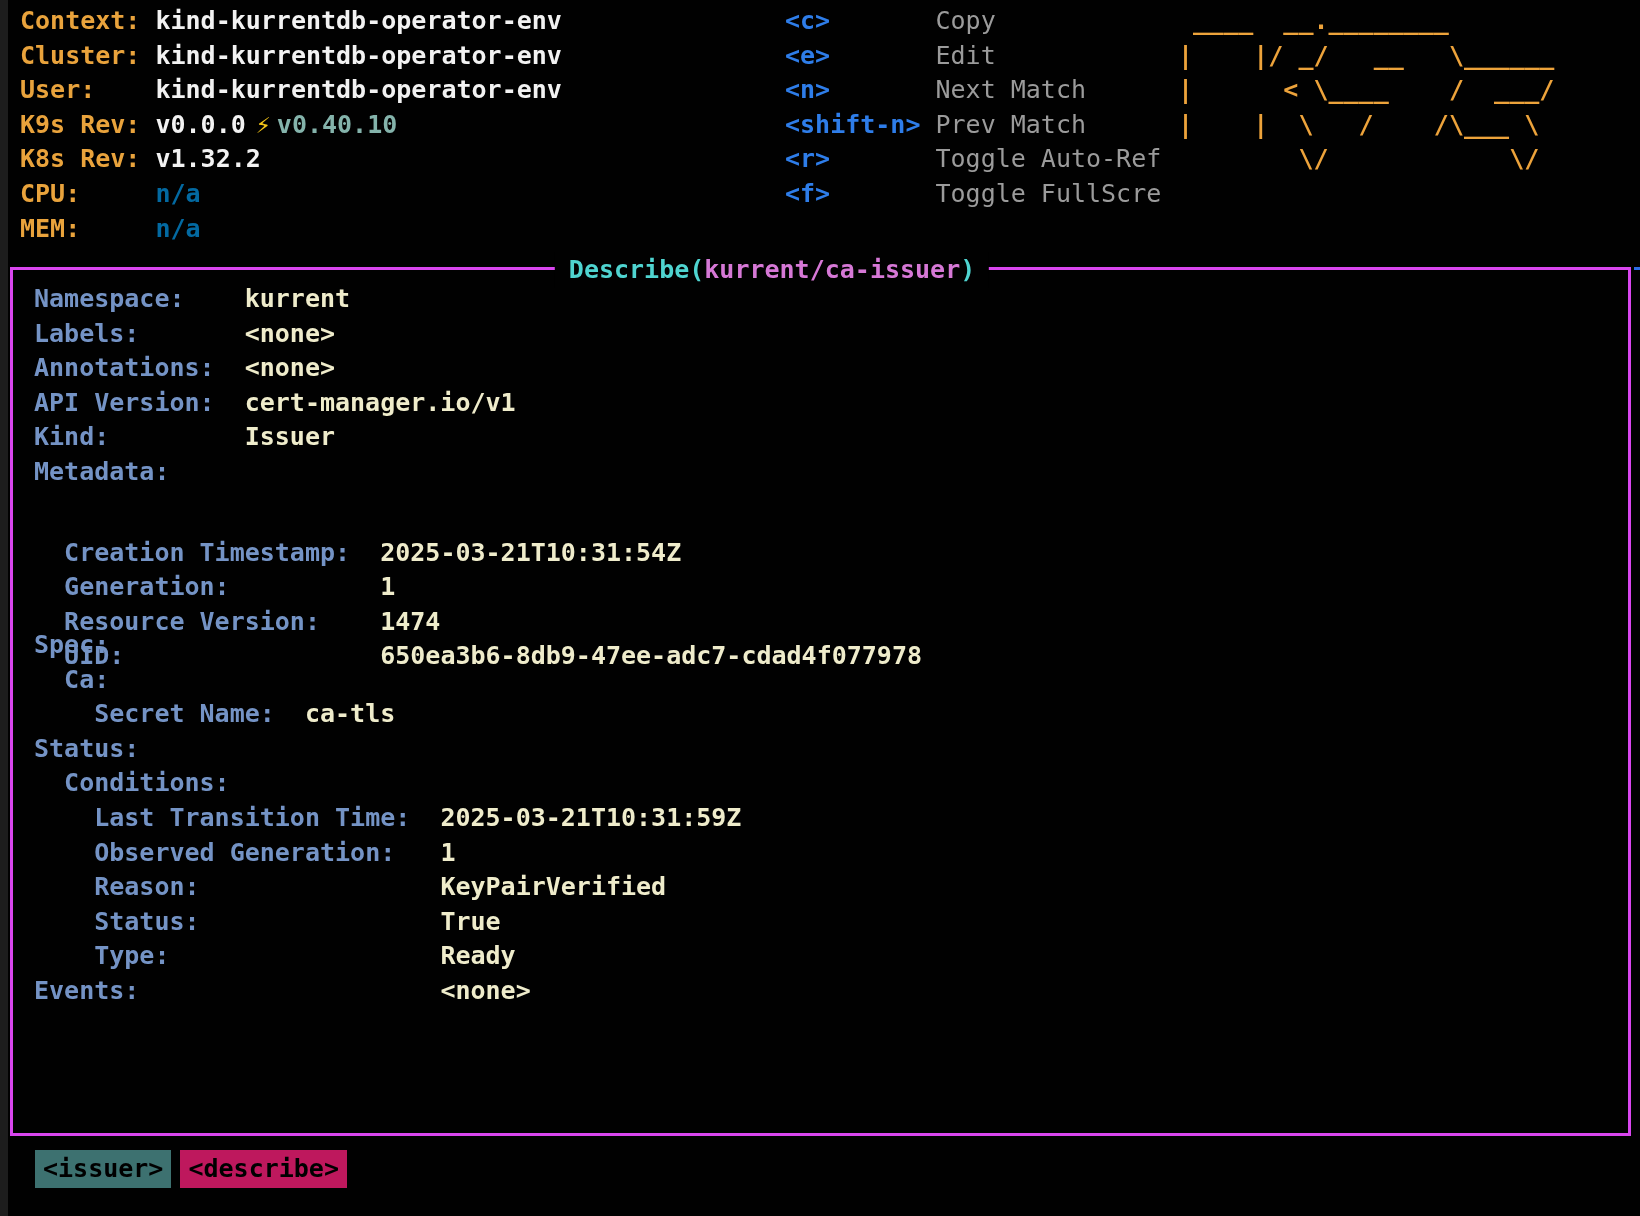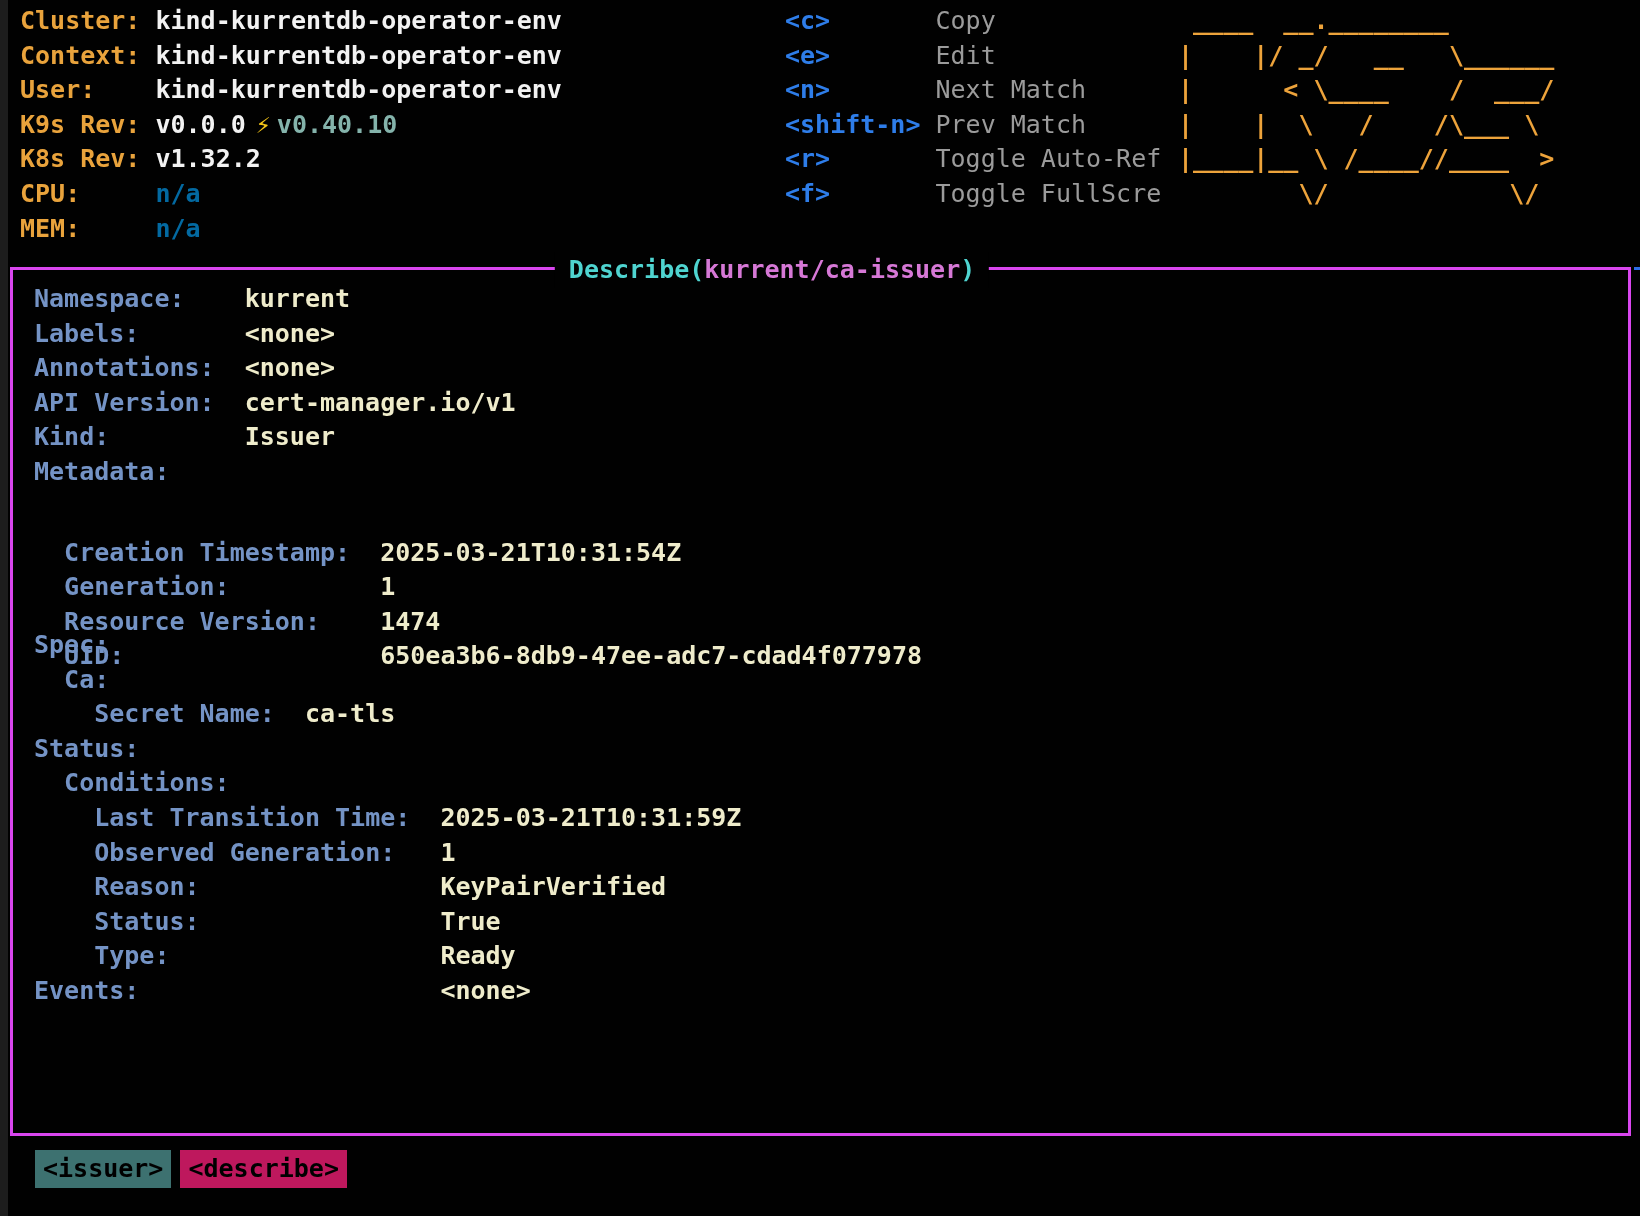--- a/index.html
+++ b/index.html
@@ -59,22 +59,22 @@
   .crumb-issuer { background:#3d7170; }
   .crumb-describe { background:#be185d; }
 </style>
 </head>
 <body>
 
 <div class="screen">
   <div class="left-strip"></div>
 
   <section class="cluster-info">
+    <div class="info-row"><span class="info-label">Context:</span><span class="info-value">kind-kurrentdb-operator-env</span></div>
     <div class="info-row"><span class="info-label">Cluster:</span><span class="info-value">kind-kurrentdb-operator-env</span></div>
-    <div class="info-row"><span class="info-label">Context:</span><span class="info-value">kind-kurrentdb-operator-env</span></div>
     <div class="info-row"><span class="info-label">User:</span><span class="info-value">kind-kurrentdb-operator-env</span></div>
     <div class="info-row"><span class="info-label">K9s Rev:</span><span class="info-value">v0.0.0</span><span class="bolt">⚡</span><span class="upgrade">v0.40.10</span></div>
     <div class="info-row"><span class="info-label">K8s Rev:</span><span class="info-value">v1.32.2</span></div>
     <div class="info-row"><span class="info-label">CPU:</span><span class="info-value na">n/a</span></div>
     <div class="info-row"><span class="info-label">MEM:</span><span class="info-value na">n/a</span></div>
   </section>
 
   <section class="shortcuts">
     <div class="sc-row"><span class="sc-key">&lt;c&gt;</span><span class="sc-desc">Copy</span></div>
     <div class="sc-row"><span class="sc-key">&lt;e&gt;</span><span class="sc-desc">Edit</span></div>
@@ -82,21 +82,20 @@
     <div class="sc-row"><span class="sc-key">&lt;shift-n&gt;</span><span class="sc-desc">Prev Match</span></div>
     <div class="sc-row"><span class="sc-key">&lt;r&gt;</span><span class="sc-desc">Toggle Auto-Ref</span></div>
     <div class="sc-row"><span class="sc-key">&lt;f&gt;</span><span class="sc-desc">Toggle FullScre</span></div>
   </section>
 
   <div class="logo">
     <div> ____  __.________       </div>
     <div>|    |/ _/   __   \______</div>
     <div>|      &lt; \____    /  ___/</div>
     <div>|    |  \   /    /\___ \ </div>
-    <div>|____|__ \ /____//____  &gt;</div>
     <div>        \/            \/ </div>
   </div>
 
   <section class="panel">
     <div class="panel-title"><span class="t-cyan">Describe(</span><span class="t-pink">kurrent/ca-issuer</span><span class="t-cyan">)</span></div>
     <div class="panel-body">
       <div class="d-row"><span class="d-key w14">Namespace:</span><span class="d-val">kurrent</span></div>
       <div class="d-row"><span class="d-key w14">Labels:</span><span class="d-val">&lt;none&gt;</span></div>
       <div class="d-row"><span class="d-key w14">Annotations:</span><span class="d-val">&lt;none&gt;</span></div>
       <div class="d-row"><span class="d-key w14">API Version:</span><span class="d-val">cert-manager.io/v1</span></div>

